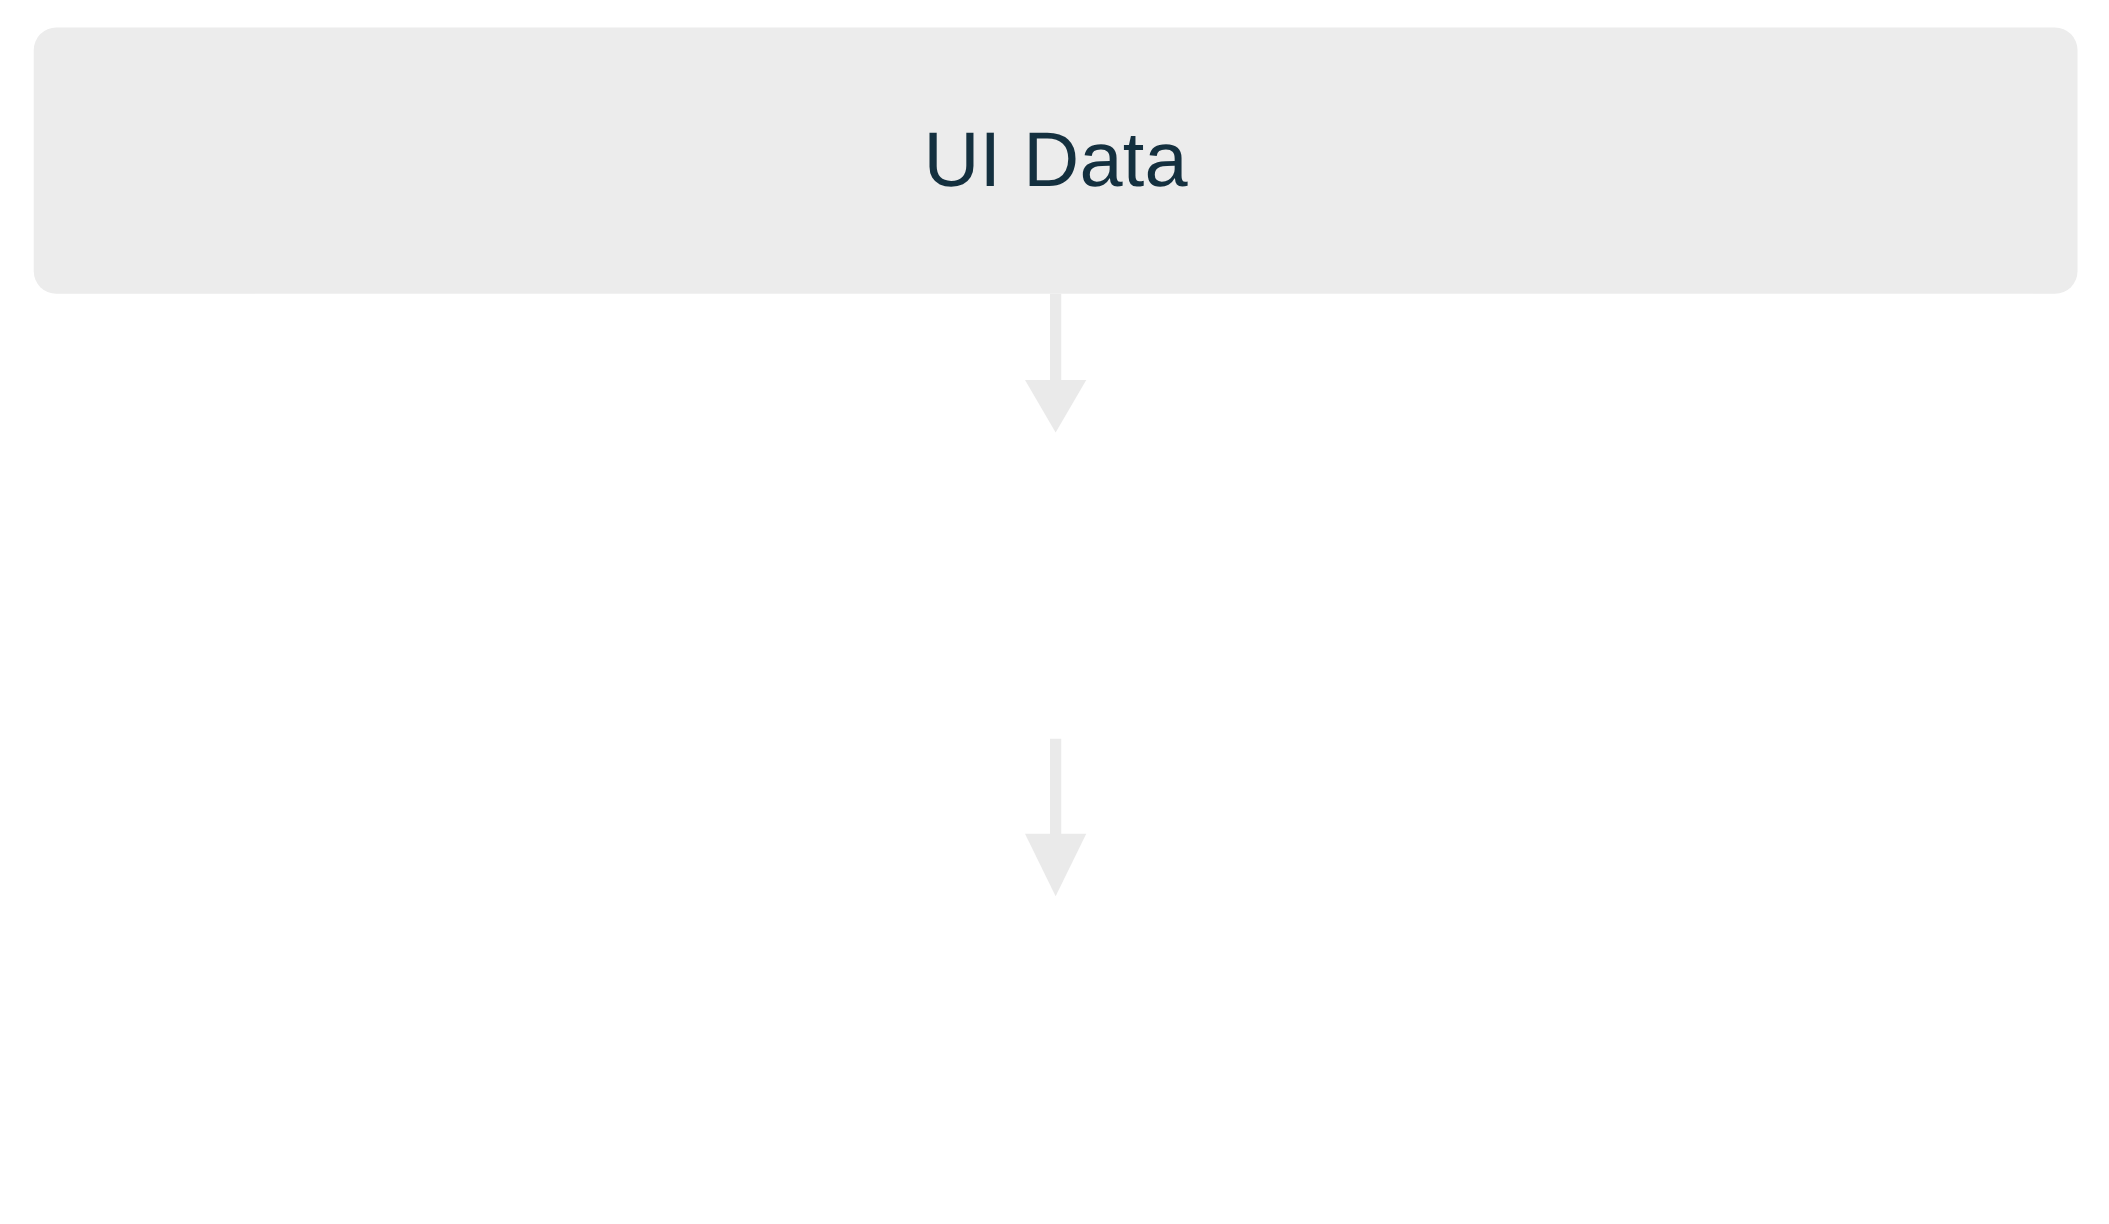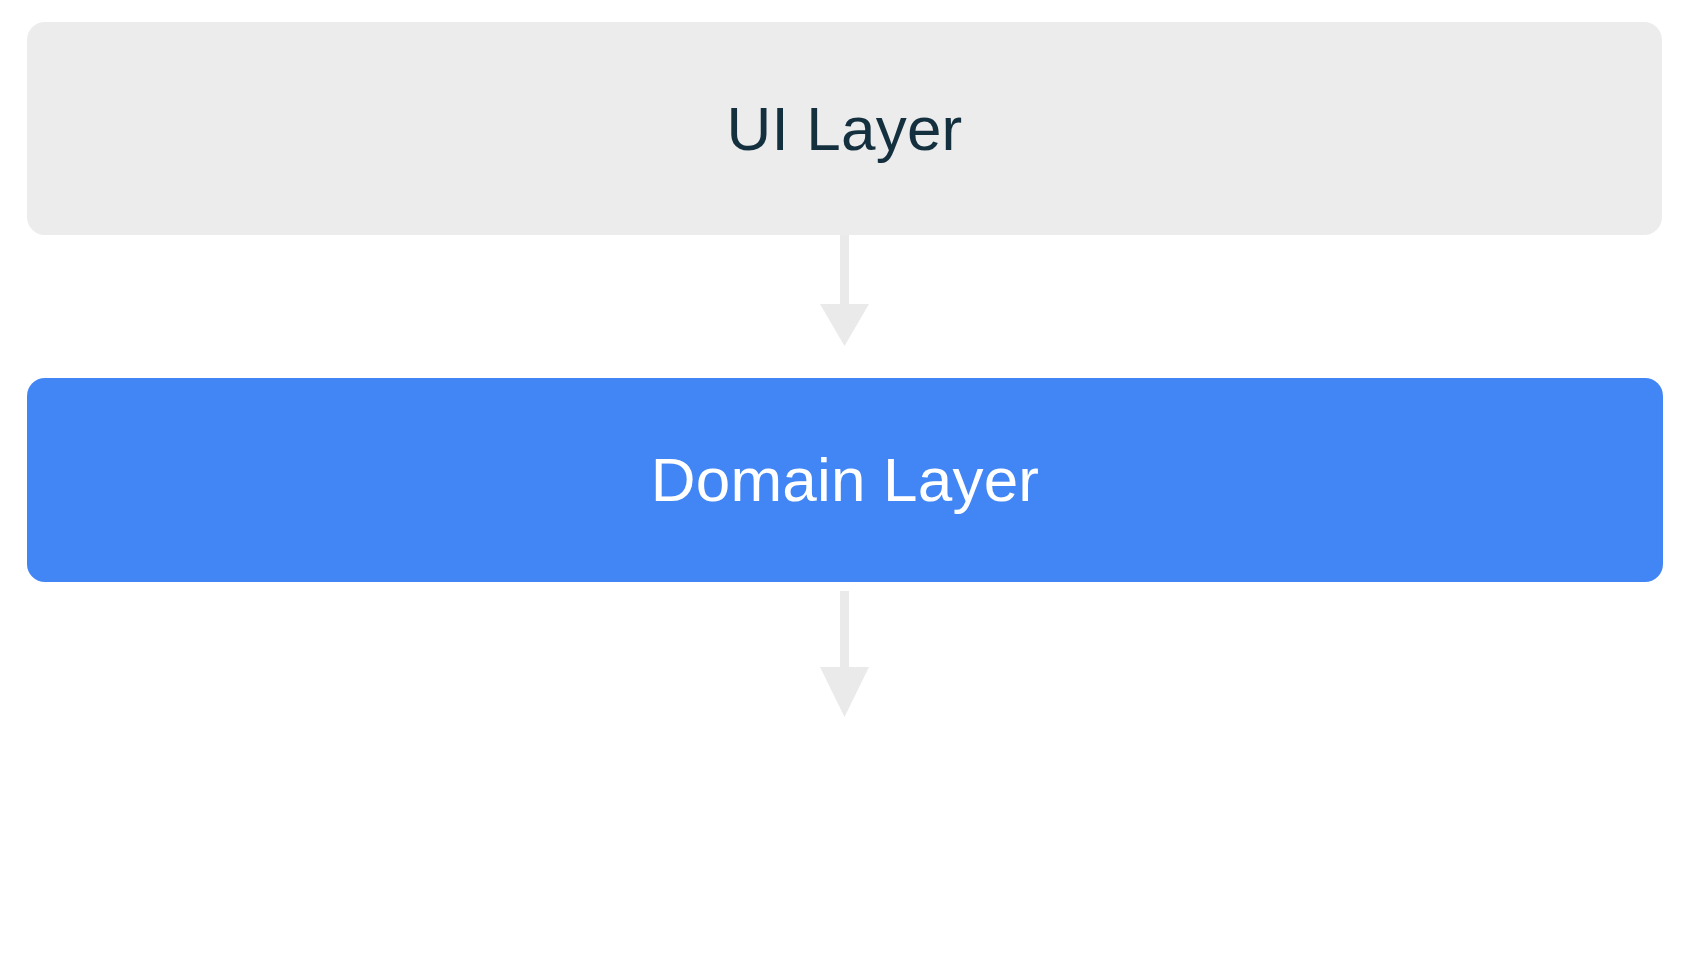--- a/index.html
+++ b/index.html
@@ -113,21 +113,18 @@
     <g>
       <rect x="840" y="591" width="9" height="78" fill="#eaeaea"></rect>
       <polygon points="820,667 869,667 844.5,717" fill="#eaeaea"></polygon>
     </g>
   </svg>
 
   <div id="connector-hit-1" class="connector-hit"></div>
   <div id="connector-hit-2" class="connector-hit"></div>
 
   <div id="node-ui" class="layer-node is-neutral">
-    <span class="layer-label">UI Layer</span>
+    <span class="layer-label">UI Data</span>
   </div>
 
-  <div id="node-domain" class="layer-node is-highlighted">
-    <span class="layer-label">Domain Layer</span>
-  </div>
 
 
 </div>
 
 </body></html>

